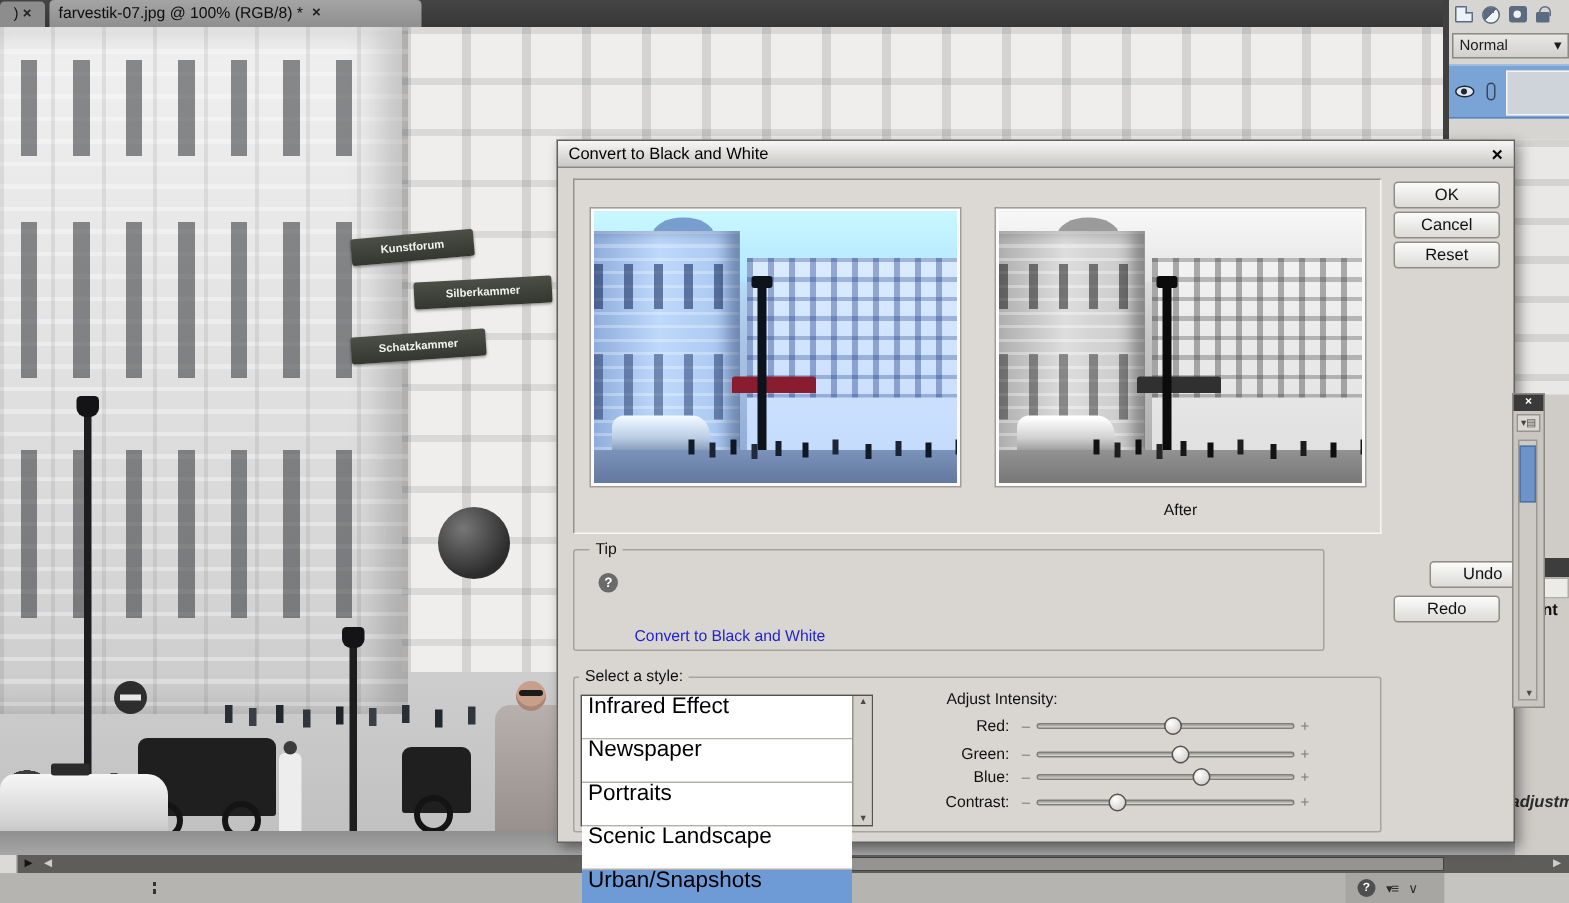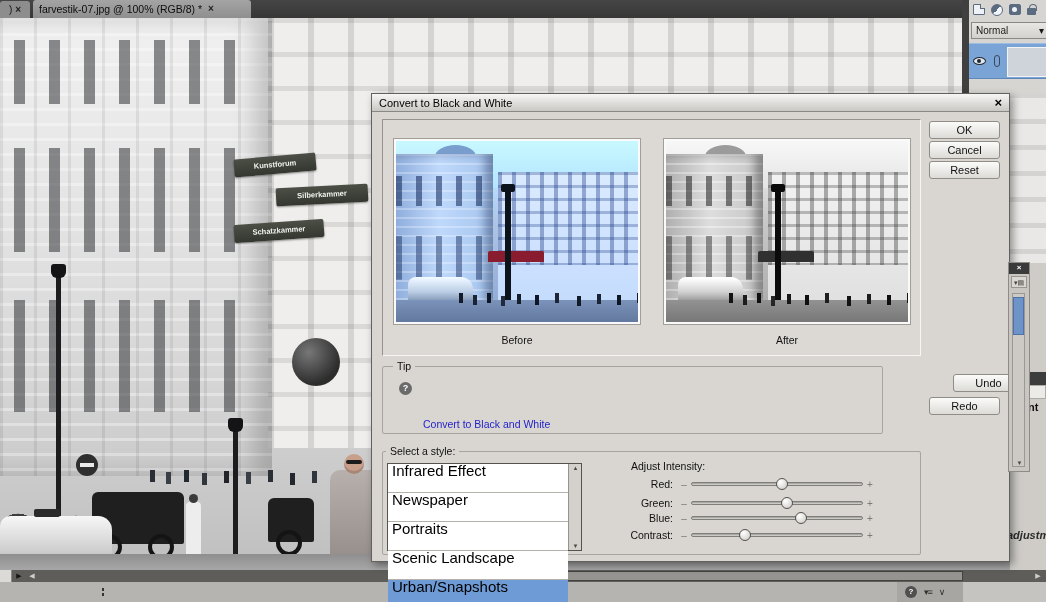--- a/index.html
+++ b/index.html
@@ -5,21 +5,21 @@
   * { margin:0; padding:0; box-sizing:border-box; }
   html,body { width:1046px; height:602px; overflow:hidden; }
   body { font-family:"Liberation Sans", sans-serif; background:#d0cecb; }
   #app { position:relative; width:1046px; height:602px; overflow:hidden; background:#d0cecb; }
   .abs { position:absolute; }
 
   
   .tabbar { left:0; top:0; width:962px; height:18px; background:linear-gradient(#454545,#373737); }
   .tab-partial { left:0; top:1px; width:30px; height:17px; background:#8d8d8d; color:#151515;
     font-size:10px; line-height:17px; text-align:center; border-radius:3px 3px 0 0; }
-  .tab-active { left:33px; top:0; width:218px; height:18px; background:linear-gradient(#a4a4a4,#8f8f8f);
+  .tab-active { left:33px; top:0; width:248px; height:18px; background:linear-gradient(#a4a4a4,#8f8f8f);
     color:#0d0d0d; font-size:10.5px; line-height:18px; padding:0 6px; border-radius:3px 3px 0 0;
     display:flex; align-items:center; gap:6px; }
   .tab-close { font-weight:bold; font-size:10px; color:#222; cursor:default; }
 
   
   .photo { left:0; top:18px; width:1046px; height:552px; overflow:hidden;
     background:linear-gradient(180deg,#f0f0f0 0%,#e6e6e6 30%,#d6d6d6 65%,#bfbfbf 100%); }
   .bldg-right { position:absolute; left:268px; top:0; width:778px; height:430px; background:#efeeec;
     background-image:
       repeating-linear-gradient(90deg, rgba(90,90,95,.18) 0 6px, transparent 6px 40px),
@@ -74,21 +74,21 @@
   .woman::before { content:""; position:absolute; left:14px; top:-16px; width:20px; height:20px; border-radius:50%;
     background:#c79f8b; box-shadow:inset 0 -3px 0 rgba(0,0,0,.15); }
   .woman::after { content:""; position:absolute; left:16px; top:-10px; width:16px; height:4px; background:#1c1c1c; border-radius:2px; }
   .crowd { position:absolute; left:150px; top:452px; width:5px; height:12px; background:#2a2e35;
     box-shadow:16px 2px 0 0 #3a3e45, 34px 0 0 0 #23272e, 52px 3px 0 0 #31353c, 74px 1px 0 0 #202428,
       96px 2px 0 0 #3a3e45, 118px 0 0 0 #2a2e35, 140px 3px 0 0 #23272e, 162px 1px 0 0 #31353c; }
   .street { position:absolute; left:0; top:536px; width:1046px; height:16px;
     background:linear-gradient(#8f8f8f,#a7a7a7); }
 
   
-  .layers-head { left:962px; top:0; width:84px; height:93px; background:#d7d5d1; border-left:7px solid #404040; }
+  .layers-head { left:962px; top:0; width:84px; height:93px; background:#d7d5d1; border-left:4px solid #404040; }
   .panel-icons { position:absolute; left:4px; top:2px; width:80px; height:15px; display:flex; gap:6px; align-items:center; }
   .pi { width:12px; height:11px; position:relative; }
   .pi-page { border:1.5px solid #5b6b80; border-radius:1px; background:#eef2f7; }
   .pi-page::before { content:""; position:absolute; right:-1px; top:-1px; width:4px; height:4px; background:#d7d5d1; border-left:1.5px solid #5b6b80; border-bottom:1.5px solid #5b6b80; }
   .pi-circle { width:12px; height:12px; border-radius:50%; border:1.5px solid #5b6b80;
     background:linear-gradient(135deg,#5b6b80 50%,#f2f5f9 50%); }
   .pi-mask { border:1.5px solid #5b6b80; border-radius:2px; background:#5b6b80; }
   .pi-mask::before { content:""; position:absolute; left:2px; top:1.5px; width:5px; height:5px; border-radius:50%; background:#eef2f7; }
   .pi-lock { width:9px; height:7px; background:#5b6b80; border-radius:1px; margin-top:4px; }
   .pi-lock::before { content:""; position:absolute; left:1.5px; top:-4px; width:6px; height:6px;
@@ -343,21 +343,20 @@
             <div class="sc sc-dome"></div>
           <div class="sc sc-bldg-l"></div>
             <div class="sc sc-bldg-r"></div>
           <div class="sc sc-awning"></div>
             <div class="sc sc-lamp"></div>
           <div class="sc sc-car"></div>
             <div class="sc sc-street"></div>
           <div class="sc sc-people"></div>
         </div>
       </div>
-      <div class="plabel before">Before</div>
       <div class="plabel after">After</div>
     </div>
 
     <div class="btn btn-ok">OK</div>
     <div class="btn btn-cancel">Cancel</div>
     <div class="btn btn-reset">Reset</div>
     <div class="btn btn-undo">Undo</div>
     <div class="btn btn-redo">Redo</div>
 
     <div class="groupbox tipbox">

